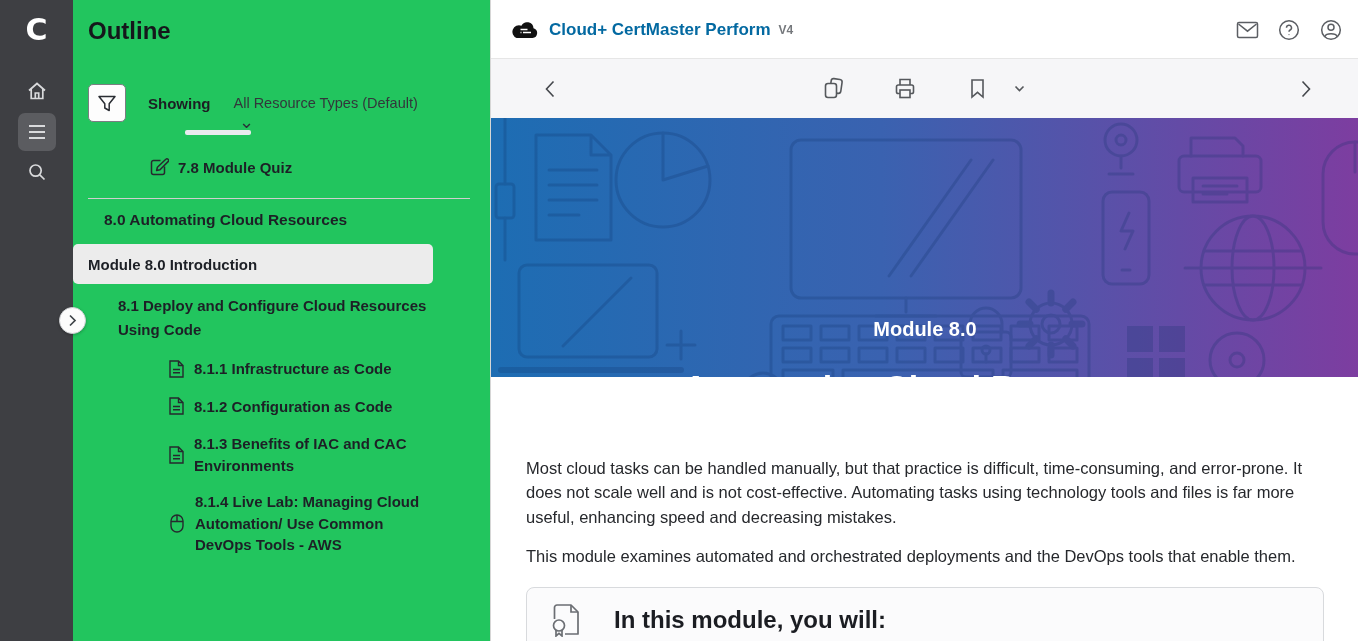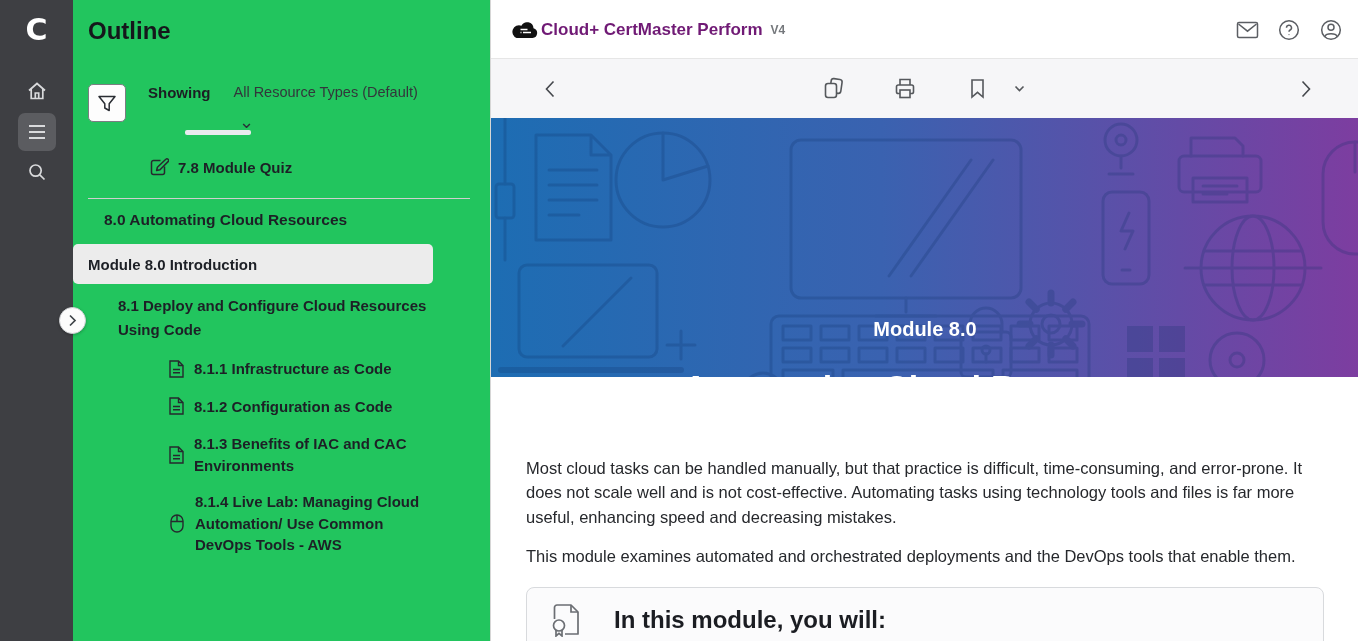--- a/index.html
+++ b/index.html
@@ -14,21 +14,21 @@
               display:flex; align-items:center; justify-content:center; cursor:pointer; }
   .rail-btn.active { background:#5b5c60; }
   .rail-btn svg { stroke:#d9dadc; fill:none; stroke-width:1.7; }
 
   
   .panel { position:absolute; left:73px; top:0; width:485px; height:641px;
            background:#22c55e; border-right:1px solid #dcdcdc; }
   .panel-title { position:absolute; left:15px; top:17px; font-size:24px; font-weight:700; color:#15171b; }
   .panel-close { position:absolute; right:24px; top:21px; width:24px; height:24px;
                  display:flex; align-items:center; justify-content:center; cursor:pointer; }
-  .filter-row { position:absolute; left:15px; top:84px; display:flex; align-items:flex-start; }
+  .filter-row { position:absolute; left:15px; top:84px; display:flex; align-items:center; }
   .filter-btn { width:38px; height:38px; border:1px solid #7b7d82; border-radius:5px; background:#fdfdfd;
                 display:flex; align-items:center; justify-content:center; cursor:pointer; }
   .filter-showing { margin-left:22px; font-size:15px; font-weight:700; color:#1c1e23; }
   .filter-value { margin-left:23px; font-size:14.5px; color:#33363b; }
 
   .o-list { position:absolute; left:0; top:122px; right:10px; bottom:0; overflow:hidden;
             color:#1d2026; }
   .o-partial { height:18px; position:relative; overflow:hidden; }
   .o-partial .pbar { position:absolute; left:112px; top:8px; width:66px; height:5px;
                      background:#e9ebee; border-radius:2px; }
@@ -59,21 +59,21 @@
   .collapse-btn { position:absolute; left:59px; top:307px; width:27px; height:27px; border-radius:50%;
                   background:#fcfcfc; border:1px solid #cfd1d4; box-shadow:0 1px 3px rgba(0,0,0,.25);
                   display:flex; align-items:center; justify-content:center; cursor:pointer; z-index:5; }
 
   
   .content { position:absolute; left:490px; top:0; width:868px; height:641px; background:#fff;
              border-left:1px solid #d6d6d6; }
   .app-header { position:absolute; left:0; top:0; width:868px; height:59px; background:#fff;
                 border-bottom:1px solid #e6e6e6; }
   .brand { position:absolute; left:20px; top:0; height:59px; display:flex; align-items:center; }
-  .brand .title { margin-left:2px; font-size:17px; font-weight:700; color:#701a75; }
+  .brand .title { margin-left:10px; font-size:17px; font-weight:700; color:#0369a1; }
   .brand .ver { margin-left:8px; font-size:12px; font-weight:700; color:#75787c; }
   .hdr-icons { position:absolute; right:16px; top:0; height:59px; display:flex; align-items:center; gap:18px; }
   .hdr-icons .hbtn { width:24px; height:24px; display:flex; align-items:center; justify-content:center; cursor:pointer; }
   .hdr-icons svg { stroke:#5b5e63; fill:none; stroke-width:1.5; }
 
   .toolbar { position:absolute; left:0; top:59px; width:868px; height:59px; background:#f6f6f8; }
   .tb-btn { position:absolute; top:0; height:59px; display:flex; align-items:center; justify-content:center;
             width:30px; cursor:pointer; }
   .tb-btn svg { stroke:#45484d; fill:none; stroke-width:1.6; }
   .tb-center { position:absolute; left:330px; top:0; height:59px; display:flex; align-items:center; }

